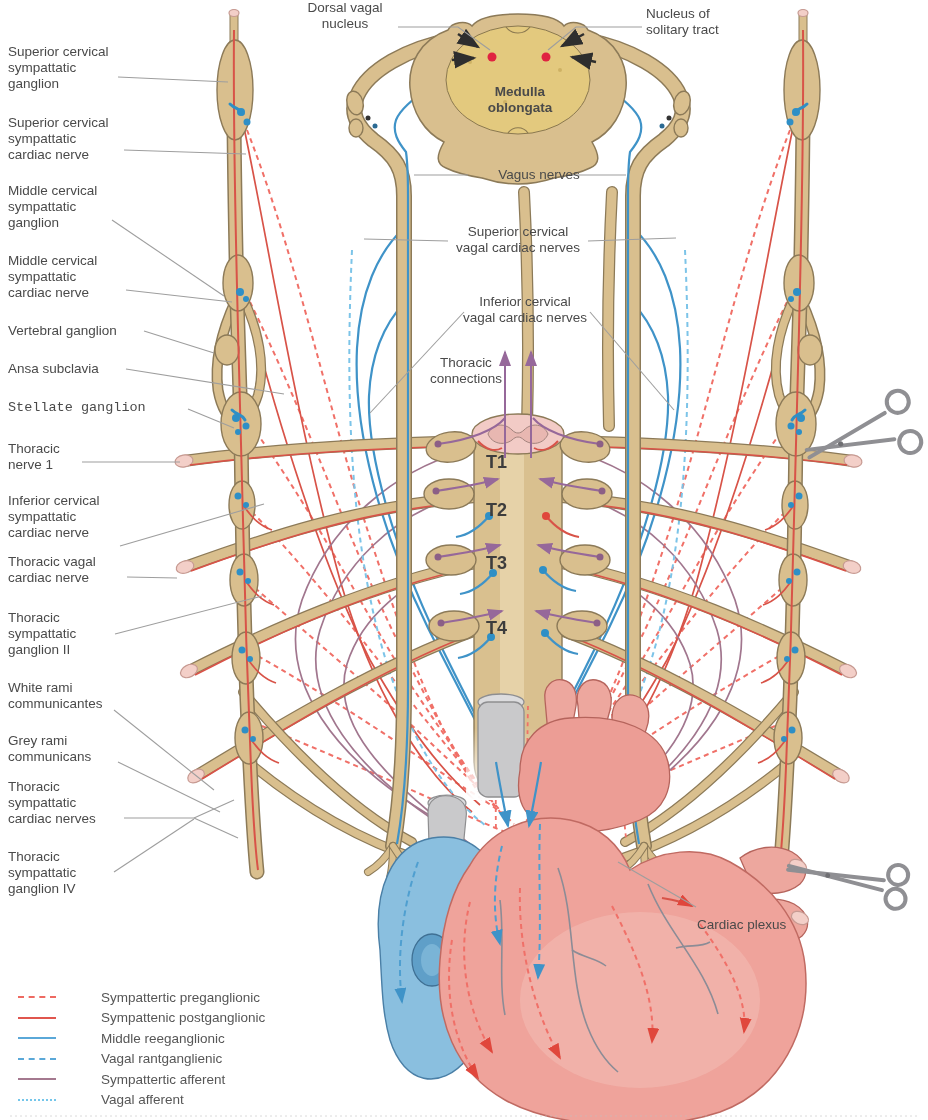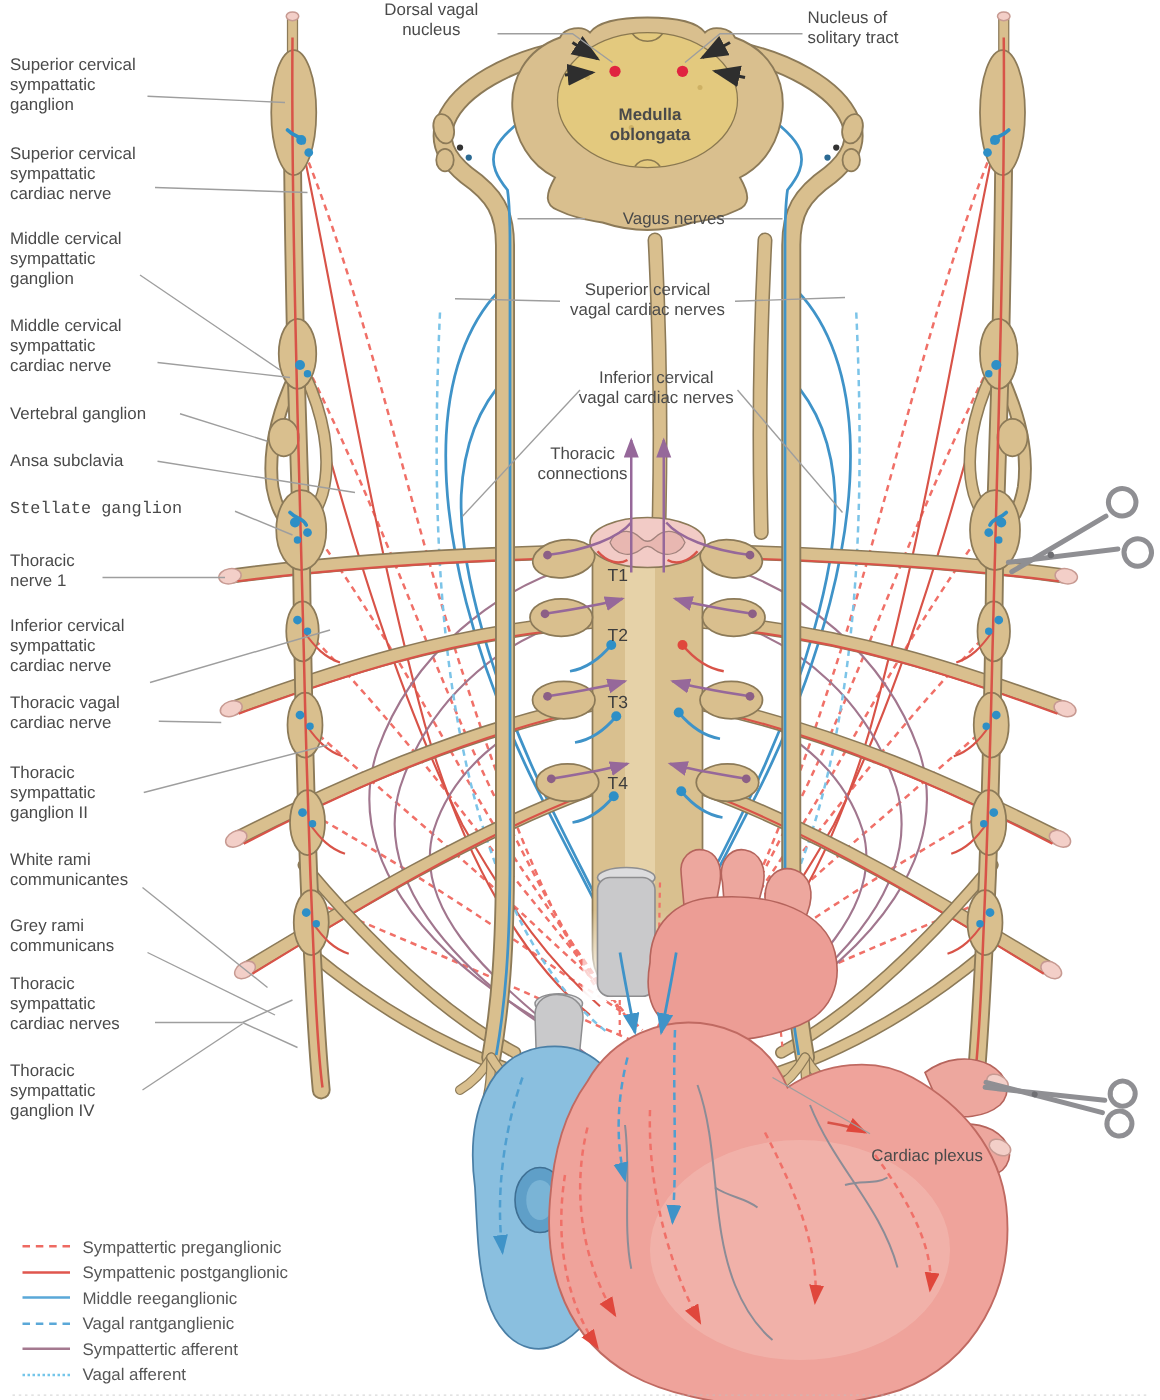--- a/index.html
+++ b/index.html
@@ -1,23 +1,23 @@
 <!DOCTYPE html>
 <html><head>
 <meta charset="utf-8">
 <style>
   html,body{margin:0;padding:0;background:#fff;}
   #stage{position:relative;width:928px;height:1120px;background:#ffffff;overflow:hidden;
          font-family:"Liberation Sans", sans-serif;}
   #art{position:absolute;left:0;top:0;}
   .lbl{position:absolute;font-size:13.5px;line-height:1.18;color:#4a4a4a;white-space:pre-line;}
   .ctr{text-align:center;}
-  .tlbl{position:absolute;font-size:14px;font-weight:400;color:#3d3d3d;}
+  .tlbl{position:absolute;font-size:18px;font-weight:700;color:#3d3d3d;}
   #legend{position:absolute;left:18px;top:990px;}
-  .lg-row{display:flex;align-items:center;height:14px;margin-bottom:6.5px;}
+  .lg-row{display:flex;align-items:center;height:14px;margin-bottom:6.5px;gap:35px;}
   .lg-sw{display:inline-block;width:38px;height:0;margin-right:10px;}
   .lg-tx{font-size:13.5px;color:#565656;}
   .sw0{border-top:2.5px dashed #ee6a62;}
   .sw1{border-top:2.5px solid #e0564e;}
   .sw2{border-top:2.2px solid #5aa8d8;}
   .sw3{border-top:2.2px dashed #5aa8d8;}
   .sw4{border-top:2.2px solid #a4798f;}
   .sw5{border-top:2.5px dotted #74c6ea;}
   
   .o16{stroke:#8c7a58;stroke-width:16;fill:none;stroke-linecap:round}

